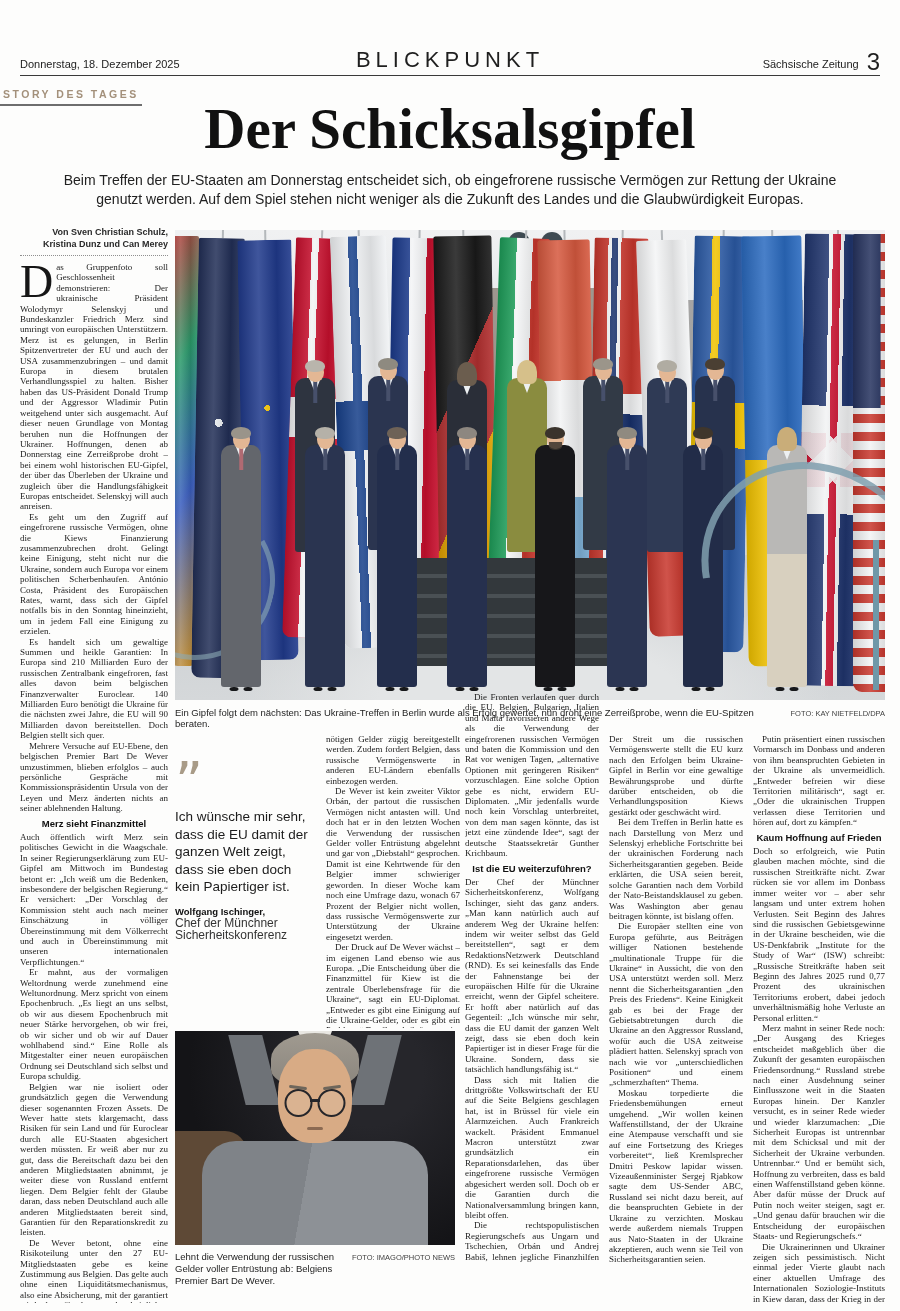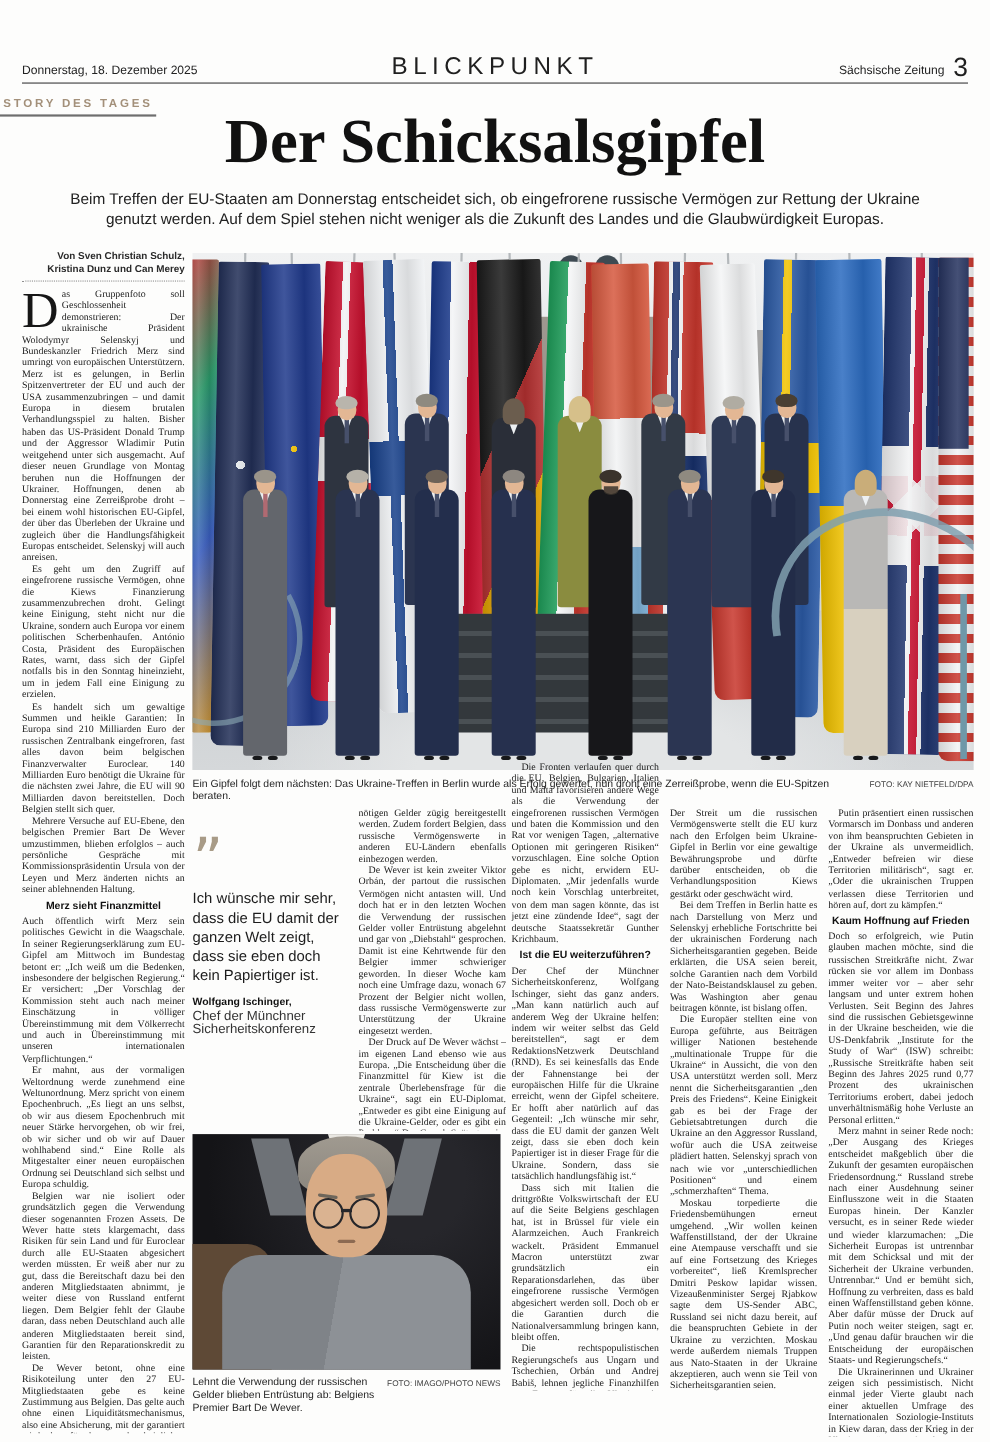--- a/index.html
+++ b/index.html
@@ -415,21 +415,21 @@
         <i></i>
       </div>
     <div class="dw-bridge"></div>
     <div class="dw-brow" style="left:calc(50% - 26px);transform:rotate(8deg);"></div>
     <div class="dw-brow" style="left:calc(50% + 8px);transform:rotate(-8deg);"></div>
     <div class="dw-mouth"></div>
   </div>
 
   <div class="caption-dw">
     <span class="cap-credit">FOTO: IMAGO/PHOTO NEWS</span>
-    <span>Lehnt die Verwendung der russischen Gelder blieben Entrüstung ab: Belgiens Premier Bart De Wever.</span>
+    <span>Lehnt die Verwendung der russischen Gelder voller Entrüstung ab: Belgiens Premier Bart De Wever.</span>
   </div>
 
   <div class="bodycol" style="left:465px;top:692px;width:134px;height:572px;">
     <p class="indent">Die Fronten verlaufen quer durch die EU. Belgien, Bulgarien, Italien und Malta favorisieren andere Wege als die Verwendung der eingefrorenen russischen Vermögen und baten die Kommission und den Rat vor wenigen Tagen, „alternative Optionen mit geringeren Risiken“ vorzuschlagen. Eine solche Option gebe es nicht, erwidern EU-Diplomaten. „Mir jedenfalls wurde noch kein Vorschlag unterbreitet, von dem man sagen könnte, das ist jetzt eine zündende Idee“, sagt der deutsche Staatssekretär Gunther Krichbaum.</p>
     <h3 class="subhead">Ist die EU weiterzuführen?</h3>
     <p>Der Chef der Münchner Sicherheitskonferenz, Wolfgang Ischinger, sieht das ganz anders. „Man kann natürlich auch auf anderem Weg der Ukraine helfen: indem wir weiter selbst das Geld bereitstellen“, sagt er dem RedaktionsNetzwerk Deutschland (RND). Es sei keinesfalls das Ende der Fahnenstange bei der europäischen Hilfe für die Ukraine erreicht, wenn der Gipfel scheitere. Er hofft aber natürlich auf das Gegenteil: „Ich wünsche mir sehr, dass die EU damit der ganzen Welt zeigt, dass sie eben doch kein Papiertiger ist in dieser Frage für die Ukraine. Sondern, dass sie tatsächlich handlungsfähig ist.“</p>
     <p>Dass sich mit Italien die drittgrößte Volkswirtschaft der EU auf die Seite Belgiens geschlagen hat, ist in Brüssel für viele ein Alarmzeichen. Auch Frankreich wackelt. Präsident Emmanuel Macron unterstützt zwar grundsätzlich ein Reparationsdarlehen, das über eingefrorene russische Vermögen abgesichert werden soll. Doch ob er die Garantien durch die Nationalversammlung bringen kann, bleibt offen.</p>
     <p>Die rechtspopulistischen Regierungschefs aus Ungarn und Tschechien, Orbán und Andrej Babiš, lehnen jegliche Finanzhilfen aus Europa für die Ukraine ab, ebenso Linkspopulist Robert Fico aus der Slowakei. „Wir haben kein Geld für andere Staaten übrig“, sagt der neue tschechische Ministerpräsident. Die Kritiker können voraussichtlich</p>
   </div>
 

